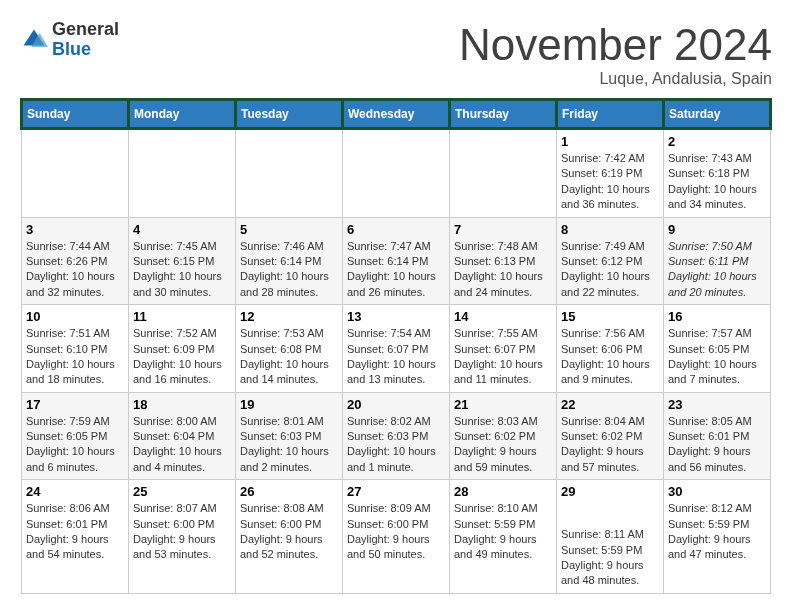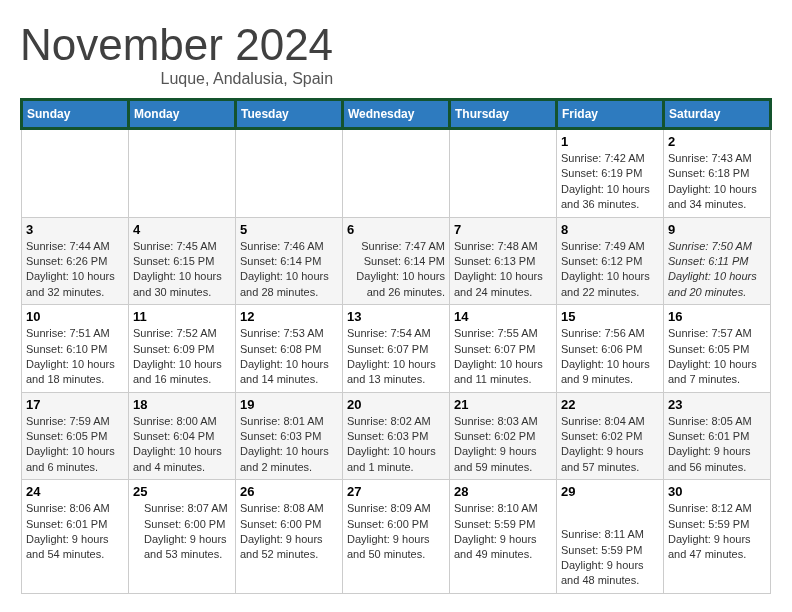--- a/index.html
+++ b/index.html
@@ -81,20 +81,30 @@
       line-height: 1.4;
     }
     .empty-cell {
       background: #fff !important;
     }
   </style>
 </head>
 <body>
 
 <div class="header">
+  <div class="logo">
+    <svg class="logo-icon" viewBox="0 0 40 40">
+      <polygon points="20,5 35,28 5,28" fill="#1a6aab"></polygon>
+      <polygon points="28,10 40,30 16,30" fill="#4a9fd4" opacity="0.7"></polygon>
+    </svg>
+    <div class="logo-text">
+      <span class="logo-general">General</span><br>
+      <span class="logo-blue">Blue</span>
+    </div>
+  </div>
   <div class="title-block">
     <div class="month-title">November 2024</div>
     <div class="location">Luque, Andalusia, Spain</div>
   </div>
 </div>
 
 <table class="calendar">
   <thead>
     <tr>
     <th>Sunday</th>
@@ -140,21 +150,21 @@
 Daylight: 10 hours and 30 minutes.</div>
         </td>
         <td>
           <span class="day-number">5</span>
           <div class="day-info" style="white-space: pre-line;">Sunrise: 7:46 AM
 Sunset: 6:14 PM
 Daylight: 10 hours and 28 minutes.</div>
         </td>
         <td>
           <span class="day-number">6</span>
-          <div class="day-info" style="white-space: pre-line; text-align: right;">Sunrise: 7:47 AM
+          <div class="day-info" style="white-space: pre-line;">Sunrise: 7:47 AM
 Sunset: 6:14 PM
 Daylight: 10 hours and 26 minutes.</div>
         </td>
         <td>
           <span class="day-number">7</span>
           <div class="day-info" style="white-space: pre-line;">Sunrise: 7:48 AM
 Sunset: 6:13 PM
 Daylight: 10 hours and 24 minutes.</div>
         </td>
         <td>
@@ -260,21 +270,21 @@
       </tr>
       <tr>
         <td>
           <span class="day-number">24</span>
           <div class="day-info" style="white-space: pre-line;">Sunrise: 8:06 AM
 Sunset: 6:01 PM
 Daylight: 9 hours and 54 minutes.</div>
         </td>
         <td>
           <span class="day-number">25</span>
-          <div class="day-info" style="white-space: pre-line; margin-left: 11px;">Sunrise: 8:07 AM
+          <div class="day-info" style="white-space: pre-line;">Sunrise: 8:07 AM
 Sunset: 6:00 PM
 Daylight: 9 hours and 53 minutes.</div>
         </td>
         <td>
           <span class="day-number">26</span>
           <div class="day-info" style="white-space: pre-line;">Sunrise: 8:08 AM
 Sunset: 6:00 PM
 Daylight: 9 hours and 52 minutes.</div>
         </td>
         <td>

